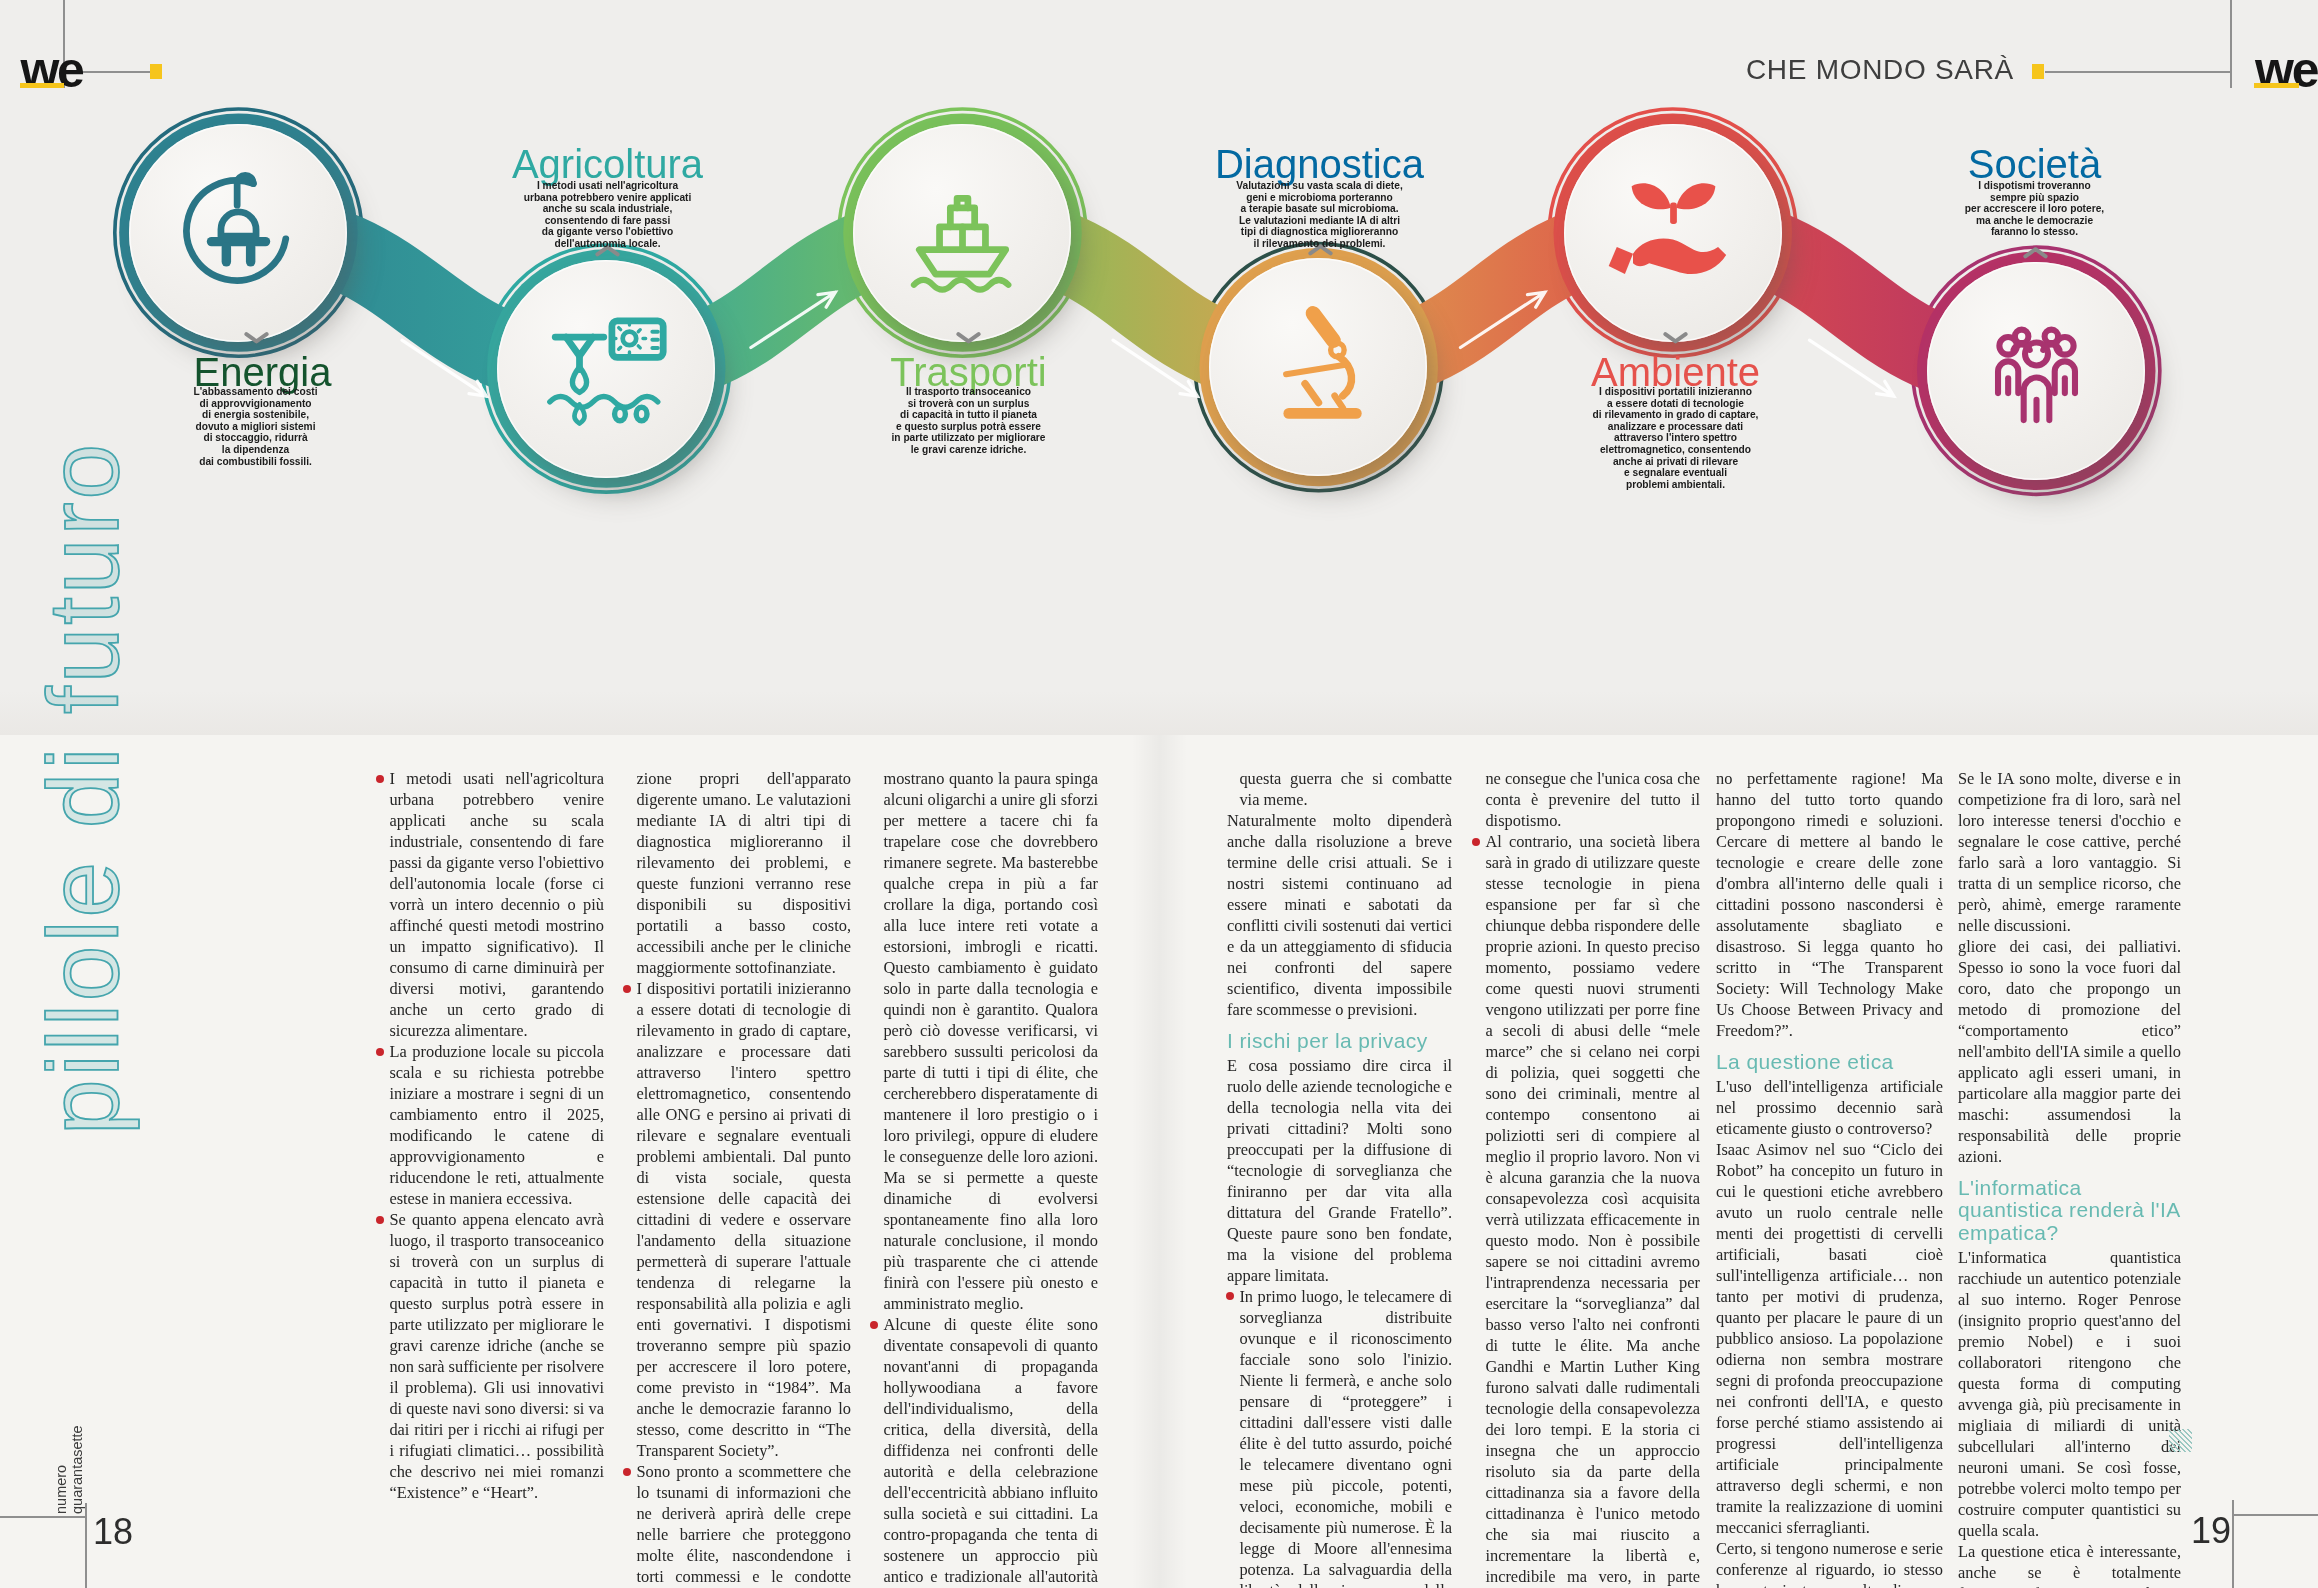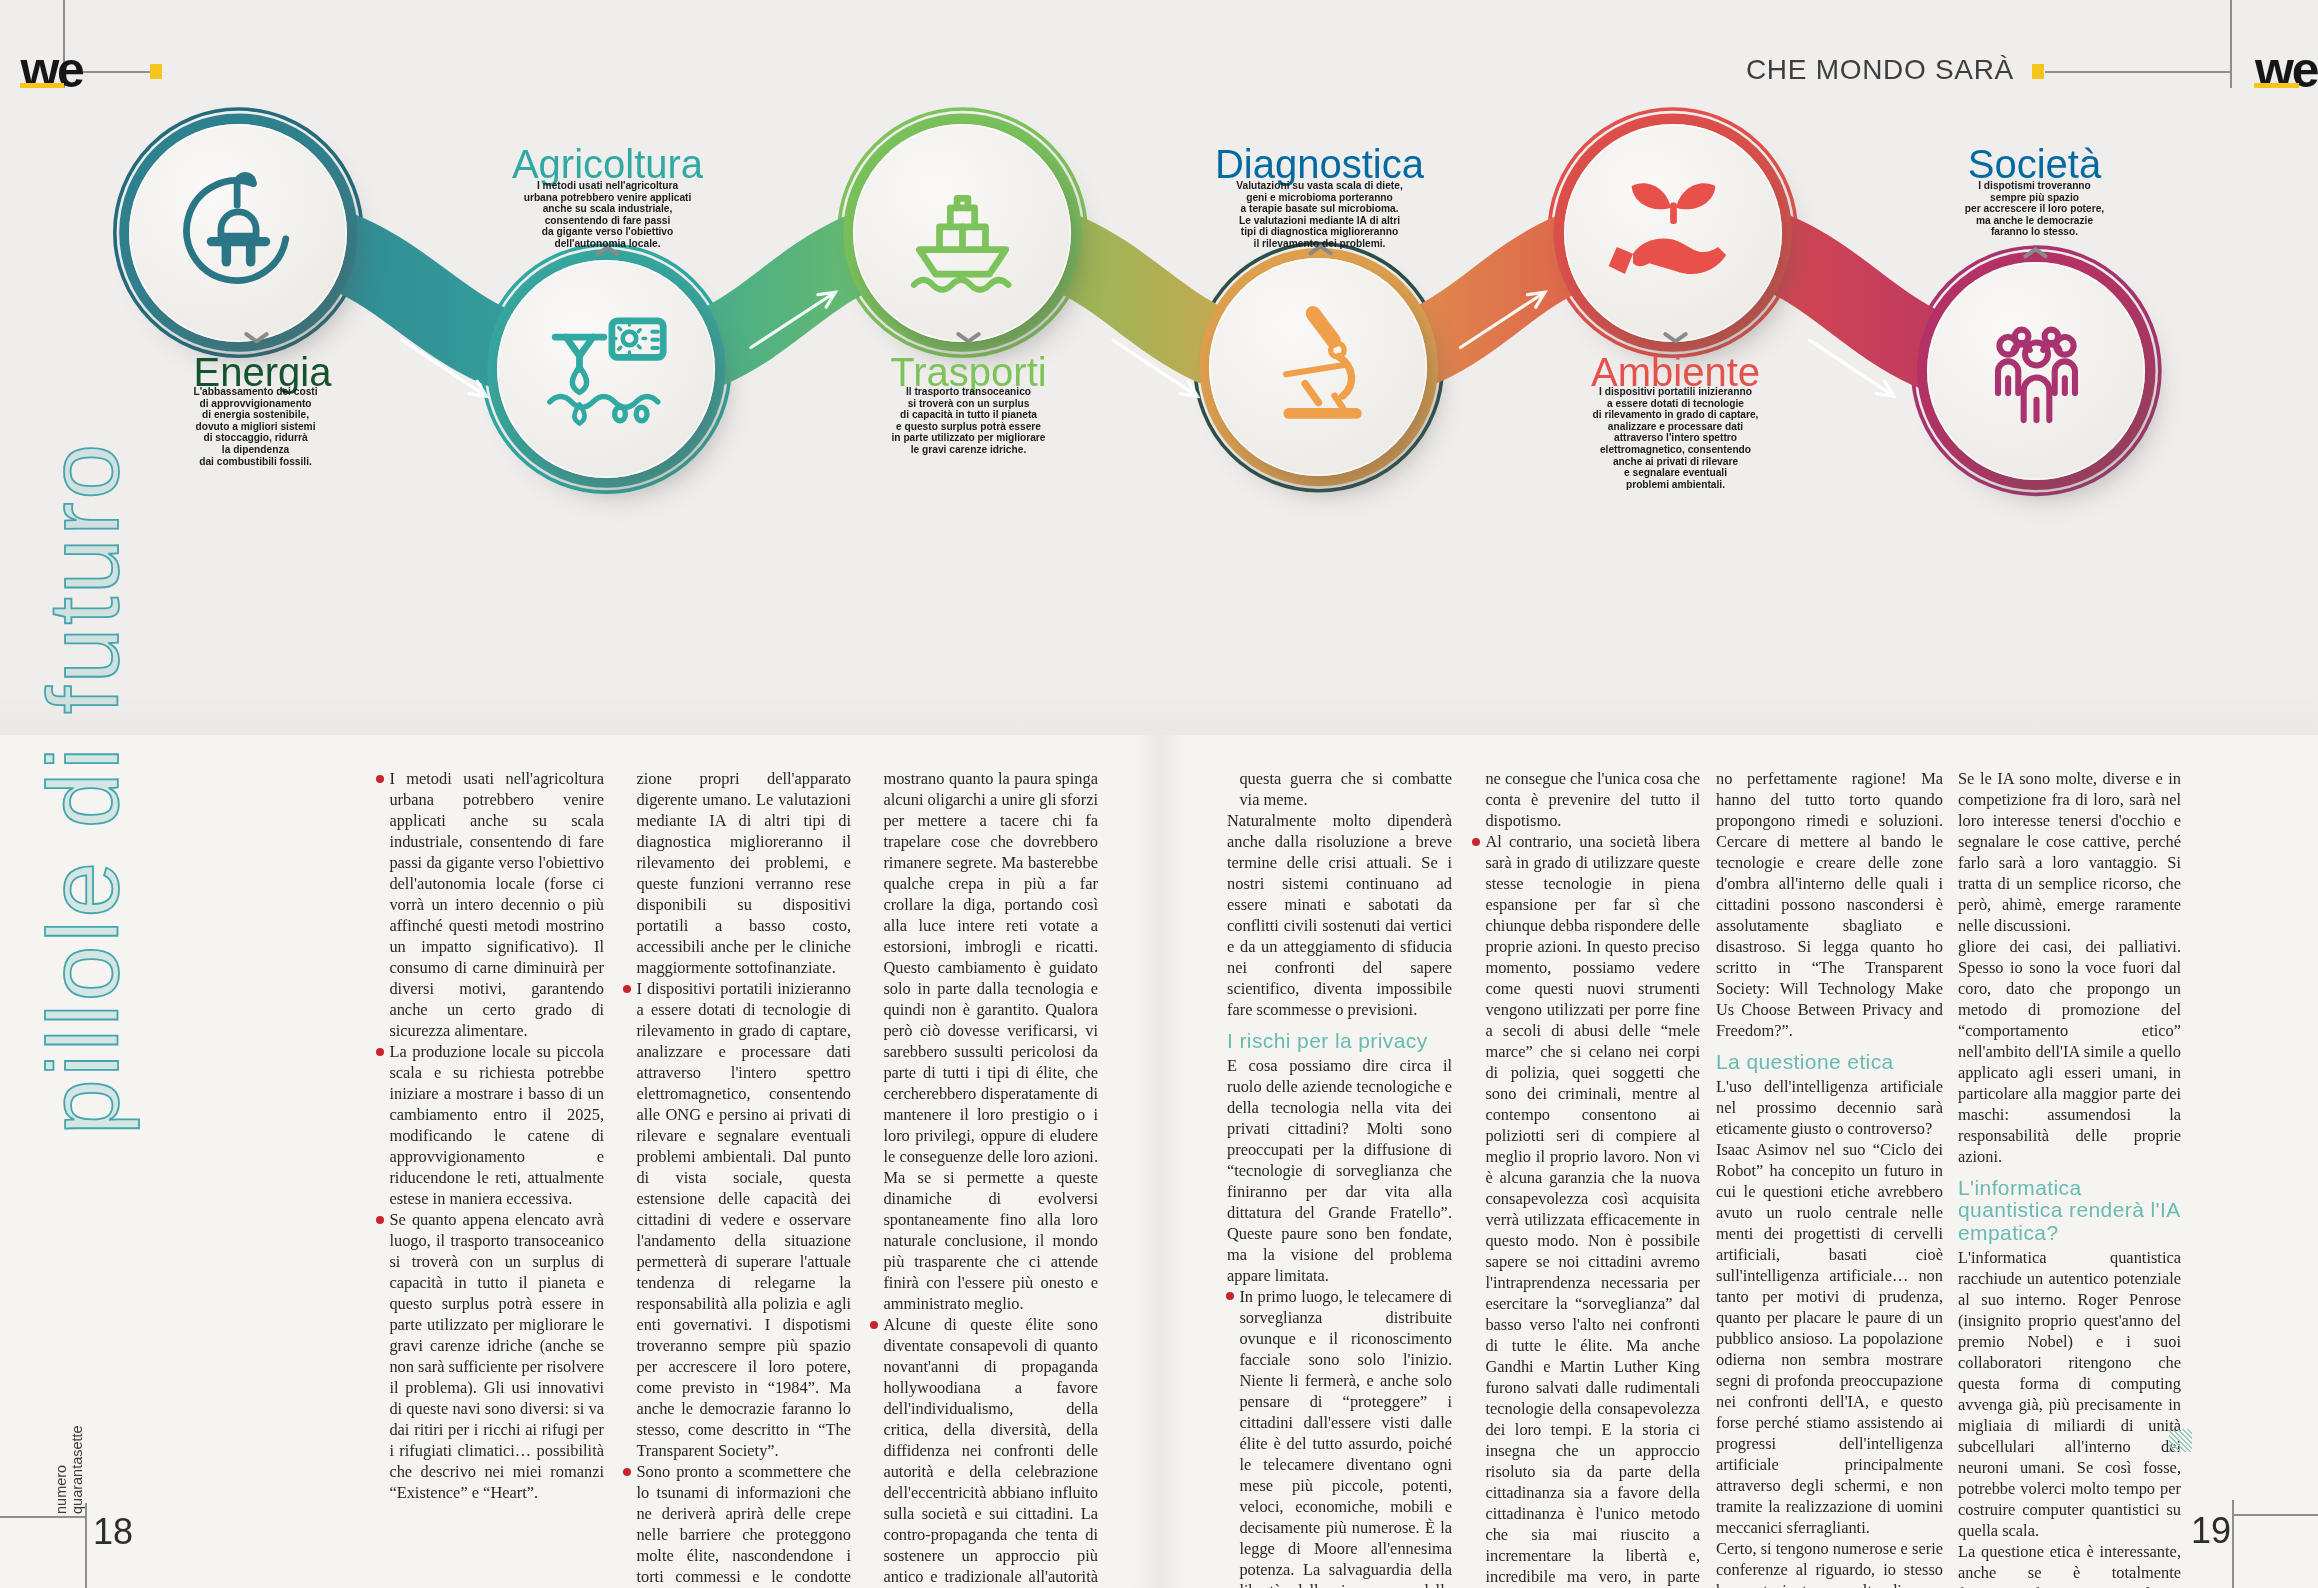--- a/index.html
+++ b/index.html
@@ -252,21 +252,21 @@
      <div class="node-desc" style="left:1860px;top:180px;width:349px;">I dispotismi troveranno
 sempre più spazio
 per accrescere il loro potere,
 ma anche le democrazie
 faranno lo stesso.</div>
   </div>
 
 <div id="columns">
     <div class="col" style="left: 377px; width: 227px;">
       <p class="bullet">I metodi usati nell'agricoltura urbana potrebbero venire applicati anche su scala industriale, consentendo di fare passi da gigante verso l'obiettivo dell'autonomia locale (forse ci vorrà un intero decennio o più affinché questi metodi mostrino un impatto significativo). Il consumo di carne diminuirà per diversi motivi, garantendo anche un certo grado di sicurezza alimentare.</p>
-      <p class="bullet">La produzione locale su piccola scala e su richiesta potrebbe iniziare a mostrare i basso di un cambiamento entro il 2025, modificando le catene di approvvigionamento e riducendone le reti, attualmente estese in maniera eccessiva.</p>
+      <p class="bullet">La produzione locale su piccola scala e su richiesta potrebbe iniziare a mostrare i segni di un cambiamento entro il 2025, modificando le catene di approvvigionamento e riducendone le reti, attualmente estese in maniera eccessiva.</p>
       <p class="bullet">Se quanto appena elencato avrà luogo, il trasporto transoceanico si troverà con un surplus di capacità in tutto il pianeta e questo surplus potrà essere in parte utilizzato per migliorare le gravi carenze idriche (anche se non sarà sufficiente per risolvere il problema). Gli usi innovativi di queste navi sono diversi: si va dai ritiri per i ricchi ai rifugi per i rifugiati climatici… possibilità che descrivo nei miei romanzi “Existence” e “Heart”.</p>
     </div>
     <div class="col" style="left: 624px; width: 227px;">
       <p class="para cont">zione propri dell'apparato digerente umano. Le valutazioni mediante IA di altri tipi di diagnostica miglioreranno il rilevamento dei problemi, e queste funzioni verranno rese disponibili su dispositivi portatili a basso costo, accessibili anche per le cliniche maggiormente sottofinanziate.</p>
       <p class="bullet">I dispositivi portatili inizieranno a essere dotati di tecnologie di rilevamento in grado di captare, analizzare e processare dati attraverso l'intero spettro elettromagnetico, consentendo alle ONG e persino ai privati di rilevare e segnalare eventuali problemi ambientali. Dal punto di vista sociale, questa estensione delle capacità dei cittadini di vedere e osservare l'andamento della situazione permetterà di superare l'attuale tendenza di relegarne la responsabilità alla polizia e agli enti governativi. I dispotismi troveranno sempre più spazio per accrescere il loro potere, come previsto in “1984”. Ma anche le democrazie faranno lo stesso, come descritto in “The Transparent Society”.</p>
       <p class="bullet">Sono pronto a scommettere che lo tsunami di informazioni che ne deriverà aprirà delle crepe nelle barriere che proteggono molte élite, nascondendone i torti commessi e le condotte immorali, passate e presenti. Il caso Panama Papers e il caso Epstein, nonché la più recente inchiesta dei FinCEN files,</p>
     </div>
     <div class="col" style="left: 871px; width: 227px;">
       <p class="para cont">mostrano quanto la paura spinga alcuni oligarchi a unire gli sforzi per mettere a tacere chi fa trapelare cose che dovrebbero rimanere segrete. Ma basterebbe qualche crepa in più a far crollare la diga, portando così alla luce intere reti votate a estorsioni, imbrogli e ricatti. Questo cambiamento è guidato solo in parte dalla tecnologia e quindi non è garantito. Qualora però ciò dovesse verificarsi, vi sarebbero sussulti pericolosi da parte di tutti i tipi di élite, che cercherebbero disperatamente di mantenere il loro prestigio o i loro privilegi, oppure di eludere le conseguenze delle loro azioni. Ma se si permette a queste dinamiche di evolversi spontaneamente fino alla loro naturale conclusione, il mondo più trasparente che ci attende finirà con l'essere più onesto e amministrato meglio.</p>
       <p class="bullet">Alcune di queste élite sono diventate consapevoli di quanto novant'anni di propaganda hollywoodiana a favore dell'individualismo, della critica, della diversità, della diffidenza nei confronti delle autorità e della celebrazione dell'eccentricità abbiano influito sulla società e sui cittadini. La contro-propaganda che tenta di sostenere un approccio più antico e tradizionale all'autorità e al conformismo sta già emergendo e sta sfruttando le paure ancestrali proprie del genere umano.  Molto dipenderà da</p>

